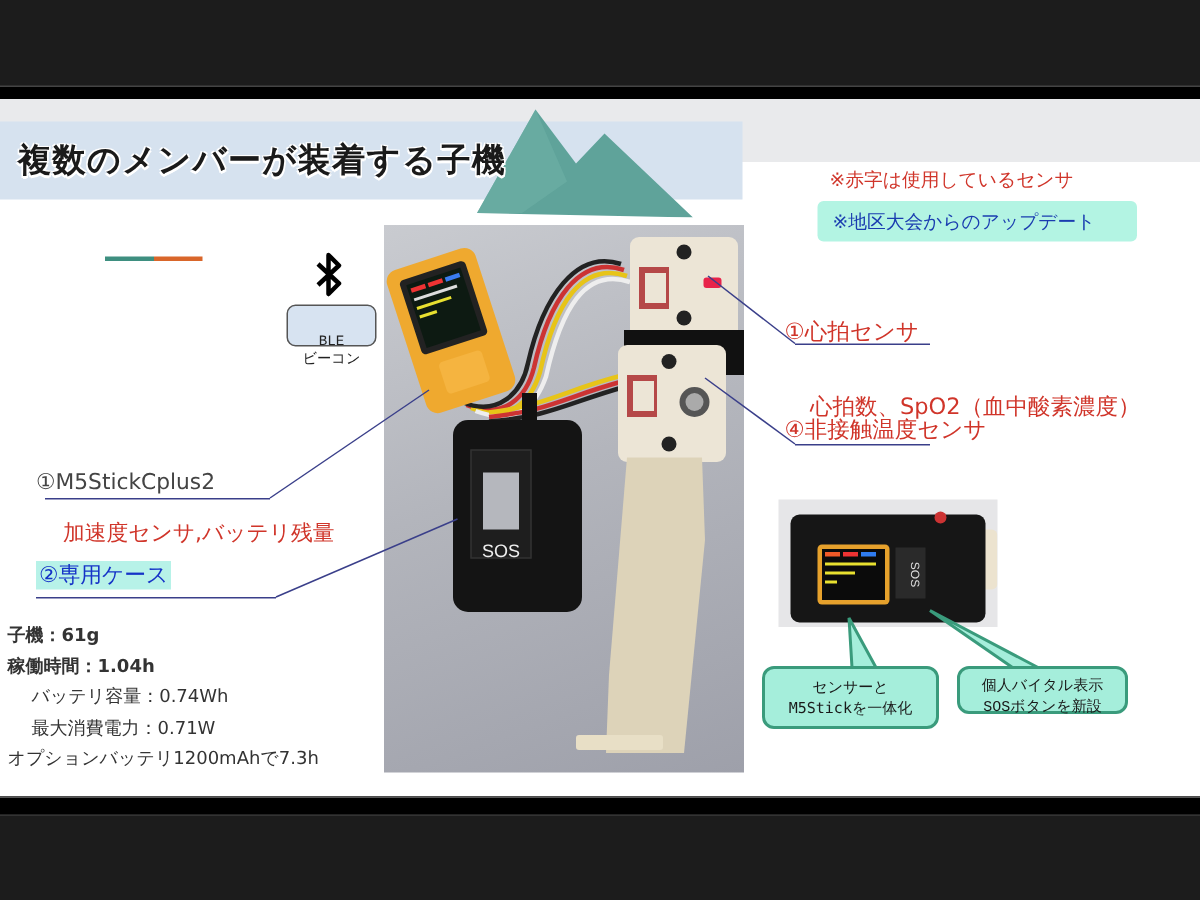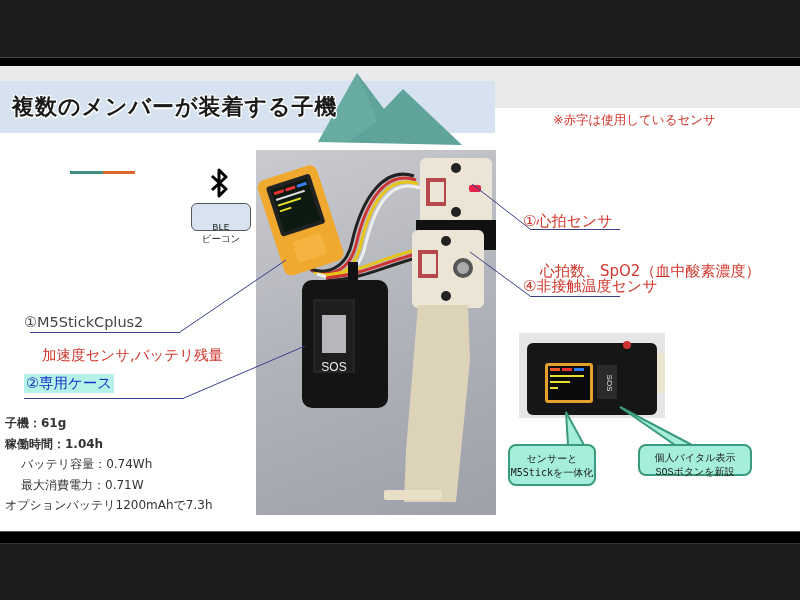--- a/index.html
+++ b/index.html
@@ -42,21 +42,21 @@
 
   #hr-label { left:523px; top:146px; font-size:15px; }
   #hr-line { left:530px; top:163px; width:90px; height:1px; background:#3a3f8a; }
   #hr-desc { left:540px; top:196px; font-size:15px; }
   #temp-label { left:523px; top:211px; font-size:15px; }
   #temp-line { left:530px; top:230px; width:90px; height:1px; background:#3a3f8a; }
 
   #small-photo { left:519px; top:267px; width:146px; height:85px; background:#e6e6e8; overflow:hidden; }
 
   .callout { background:#a5eedb; border:2px solid #3a9b7c; border-radius:8px; text-align:center; font-size:10px; line-height:14px; color:#1a1a1a; padding-top:6px; box-sizing:border-box; font-family:"DejaVu Sans Mono", monospace; }
-  #callout1 { left:508px; top:378px; width:88px; height:42px; }
+  #callout1 { left:508px; top:378px; width:118px; height:42px; }
   #callout2 { left:638px; top:378px; width:114px; height:32px;font-family:Liberation Mono, monospace; }
   #leaders { left:0; top:0; width:800px; height:465px; pointer-events:none; }
 </style>
 </head>
 <body>
 
 <div id="topbar" class="abs"></div>
 <div id="topblack" class="abs"></div>
 
 <div id="slide" class="abs">
@@ -136,20 +136,21 @@
 
   <div id="specs" class="abs">
     <div class="b">子機：61g</div>
     <div class="b">稼働時間：1.04h</div>
     <div class="ind">バッテリ容量：0.74Wh</div>
     <div class="ind">最大消費電力：0.71W</div>
     <div>オプションバッテリ1200mAhで7.3h</div>
   </div>
 
   <div id="note-red" class="abs red">※赤字は使用しているセンサ</div>
+  <div id="update-box" class="abs">※地区大会からのアップデート</div>
 
   <div id="hr-label" class="abs red">①心拍センサ</div>
   <div id="hr-line" class="abs"></div>
   <div id="hr-desc" class="abs red">心拍数、SpO2（血中酸素濃度）</div>
   <div id="temp-label" class="abs red">④非接触温度センサ</div>
   <div id="temp-line" class="abs"></div>
 
   <div id="small-photo" class="abs">
     <svg width="146" height="85" viewBox="0 0 146 85">
       <rect x="118" y="20" width="28" height="40" rx="4" fill="#ece3cf"></rect>

